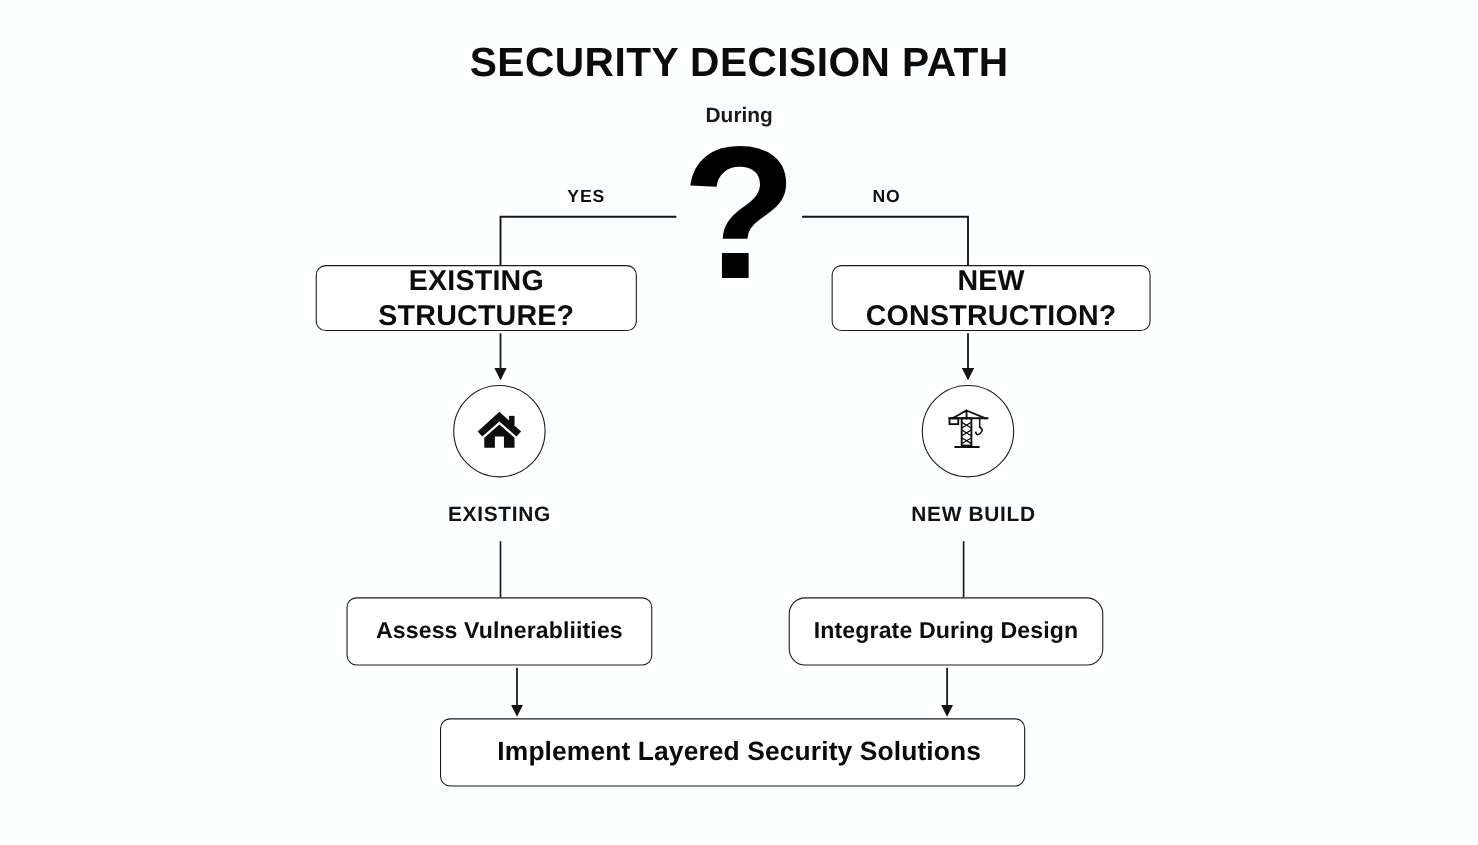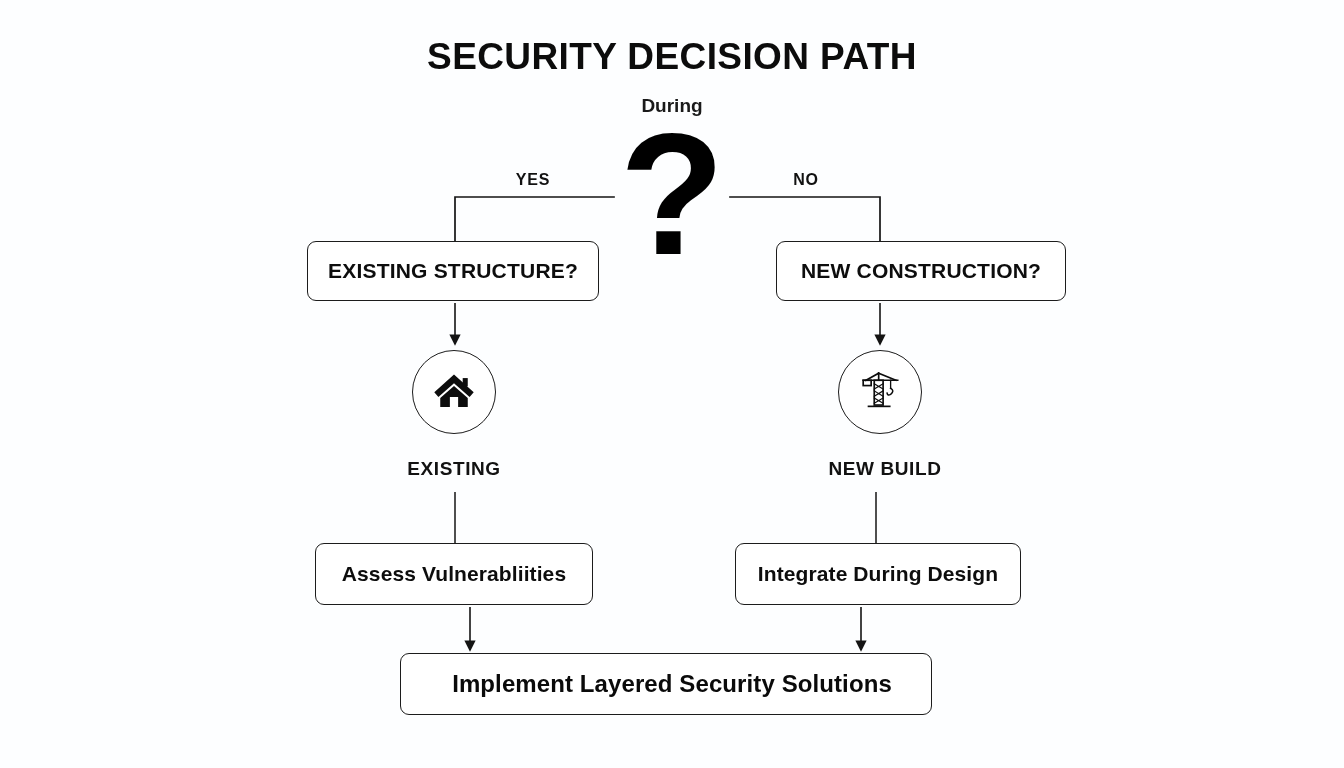--- a/index.html
+++ b/index.html
@@ -80,43 +80,42 @@
     box-sizing: border-box;
     border: 1.6px solid #1c1c1c;
     border-radius: 9px;
     background: #ffffff;
     display: flex;
     align-items: center;
     justify-content: center;
     text-align: center;
   }
   .node-decision {
-    font-size: 21px;
+    font-size: 26px;
     font-weight: 700;
     letter-spacing: 0.2px;
     color: #0d0d0d;
-    margin-left: 20px;
   }
   .node-action {
     font-size: 21px;
     font-weight: 700;
     letter-spacing: 0.1px;
     color: #0d0d0d;
   }
   .node-final {
     font-size: 24px;
     font-weight: 700;
     letter-spacing: 0.1px;
     color: #0a0a0a;
   }
 
   .box-existing    { left: 287px; top: 241px; width: 292px; height: 60px; }
   .box-newconst    { left: 756px; top: 241px; width: 290px; height: 60px; }
   .box-assess      { left: 315px; top: 543px; width: 278px; height: 62px; }
-  .box-integrate   { left: 735px; top: 543px; width: 286px; height: 62px; }
+  .box-integrate   { left: 717px; top: 543px; width: 286px; height: 62px; border-radius: 15px; }
   .box-implement   { left: 400px; top: 653px; width: 532px; height: 62px; padding-left: 12px; }
 
   
   .icon-circle {
     box-sizing: border-box;
     width: 84px;
     height: 84px;
     border: 1.7px solid #1c1c1c;
     border-radius: 50%;
     background: #ffffff;

